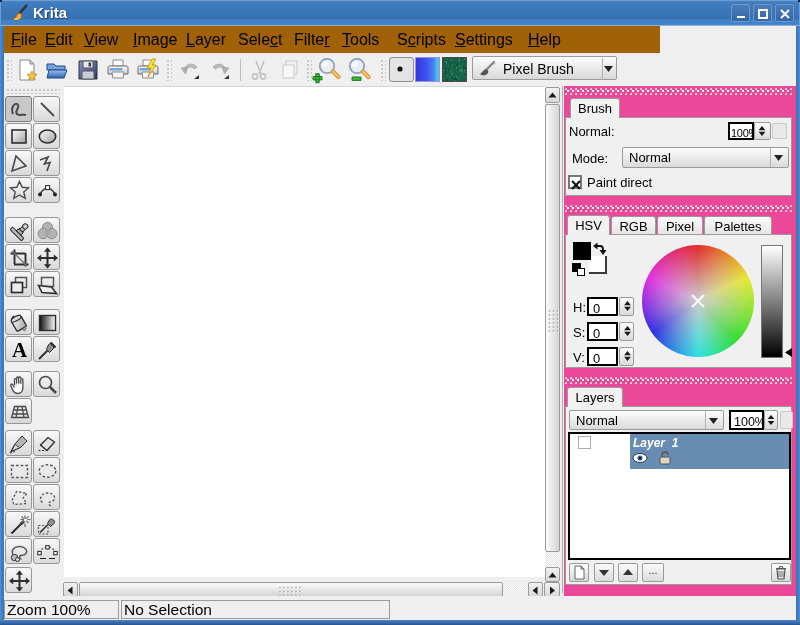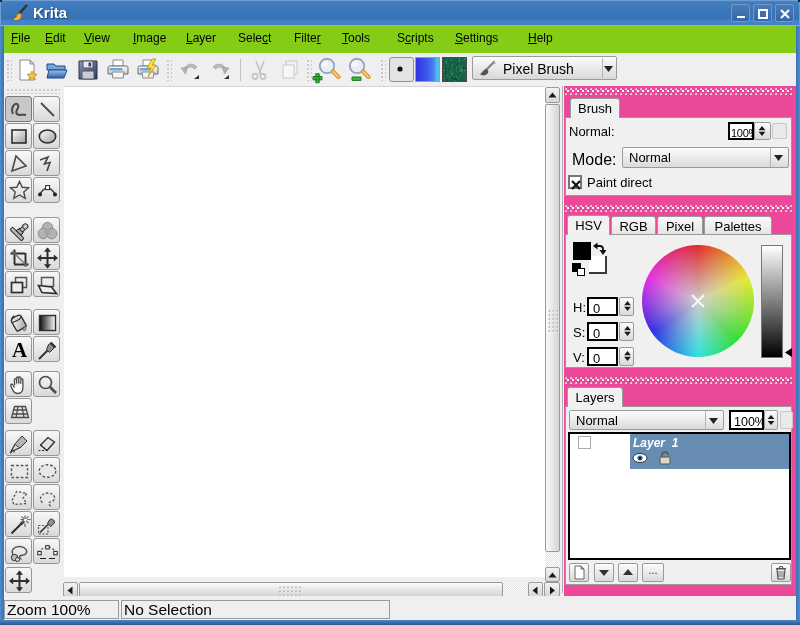--- a/index.html
+++ b/index.html
@@ -7,21 +7,21 @@
 
 #titlebar{position:absolute;left:0;top:0;width:800px;height:26px;background:linear-gradient(#4c86c6 0,#3f7cbe 3px,#3873b4 17px,#3771b1 19px,#4282c8 20px,#4282c8 25px,#dbe4ef 26px);}
 #titlebar:before{content:"";position:absolute;left:0;top:0;width:100%;height:1px;background:#6f9dd3}
 #brd-l{position:absolute;left:0;top:26px;width:4px;height:599px;background:linear-gradient(90deg,#5c8fc9,#4080c6 35%,#3a74b5)}
 #brd-r{position:absolute;right:0;top:26px;width:4px;height:599px;background:linear-gradient(90deg,#3a74b5,#4080c6 65%,#5c8fc9)}
 #brd-b{position:absolute;left:0;top:620px;width:800px;height:5px;background:linear-gradient(#4c84c4,#2d5f9f 80%,#24508a)}
 #title-text{position:absolute;left:33px;top:4px;color:#fff;font-weight:bold;font-size:15px;text-shadow:1px 1px 1px rgba(0,0,0,.4)}
 .wbtn{position:absolute;top:4px;width:19px;height:18px;background:linear-gradient(#4a7cba,#3566a5);border:1px solid #6f97c8;border-radius:2px}
 .wbtn svg{position:absolute;left:2px;top:2px}
 
-#menubar{position:absolute;left:4px;top:26px;width:792px;height:27px;background:#84cc16;font-size:12px;color:#000}
+#menubar{position:absolute;left:4px;top:26px;width:656px;height:27px;background:#a16207;font-size:16px;color:#000}
 .mitem{position:absolute;top:5px}
 .mitem u{text-decoration:underline}
 
 #toolbar{position:absolute;left:4px;top:53px;width:792px;height:33px;background:#efefef}
 .tbico{position:absolute;top:3px;width:28px;height:28px}
 .tbico svg{position:absolute;left:2px;top:2px}
 .tbsep{position:absolute;top:6px;width:5px;height:22px}
 .dots{background-image:radial-gradient(circle at 2px 2px,#c9c9c9 1.1px,transparent 1.2px);background-size:4px 4px}
 .vline{border-left:1px solid #c0c0c0;width:1px}
 .swbox{position:absolute;top:4px;width:25px;height:25px;border:1px solid #888}
@@ -626,21 +626,21 @@
     <div class="handle" style="top:2px"></div>
     <div class="tab on" style="left:6px;top:12px;width:50px;z-index:2">Brush</div>
     <div class="panel" style="left:1px;top:31px;width:227px;height:79px">
       <div class="abs" style="left:3px;top:6px;font-size:13px">Normal:</div>
       <div class="abs sunken" style="left:162px;top:4px;width:26px;height:18px;font-size:11px;letter-spacing:-0.3px;text-align:right;padding:3px 1px">100%</div>
       <div class="abs btn" style="left:188px;top:4px;width:17px;height:18px"><svg width="14" height="16">
             <path d="M7 3 l3.4 4.2 h-6.8 z" fill="#1a1a1a"></path>
             <path d="M7 13 l3.4-4.2 h-6.8 z" fill="#1a1a1a"></path>
           </svg></div>
       <div class="abs" style="left:206px;top:5px;width:15px;height:16px;border:1px solid #c9c9c9;border-radius:2px;background:#e9e9e9"></div>
-      <div class="abs" style="left:6px;top:33px;font-size:16px">Mode:</div>
+      <div class="abs" style="left:6px;top:33px;font-size:13px">Mode:</div>
       <div class="abs btn" style="left:56px;top:29px;width:167px;height:21px">
         <span class="abs" style="left:6px;top:2px;font-size:13px">Normal</span>
         <div class="abs" style="right:17px;top:0;width:1px;height:19px;background:#b5b5b5"></div>
         <svg class="abs" style="right:4px;top:7px" width="10" height="7">
             <path d="M0 0 h9 l-4.5 6 z" fill="#222"></path>
           </svg>
       </div>
       <div class="abs sunken" style="left:2px;top:57px;width:14px;height:14px;border-color:#777"><svg width="12" height="12">
             <path d="M2 2 l8 8 M10 2 l-8 8" stroke="#111" stroke-width="2.2"></path>
           </svg></div>

